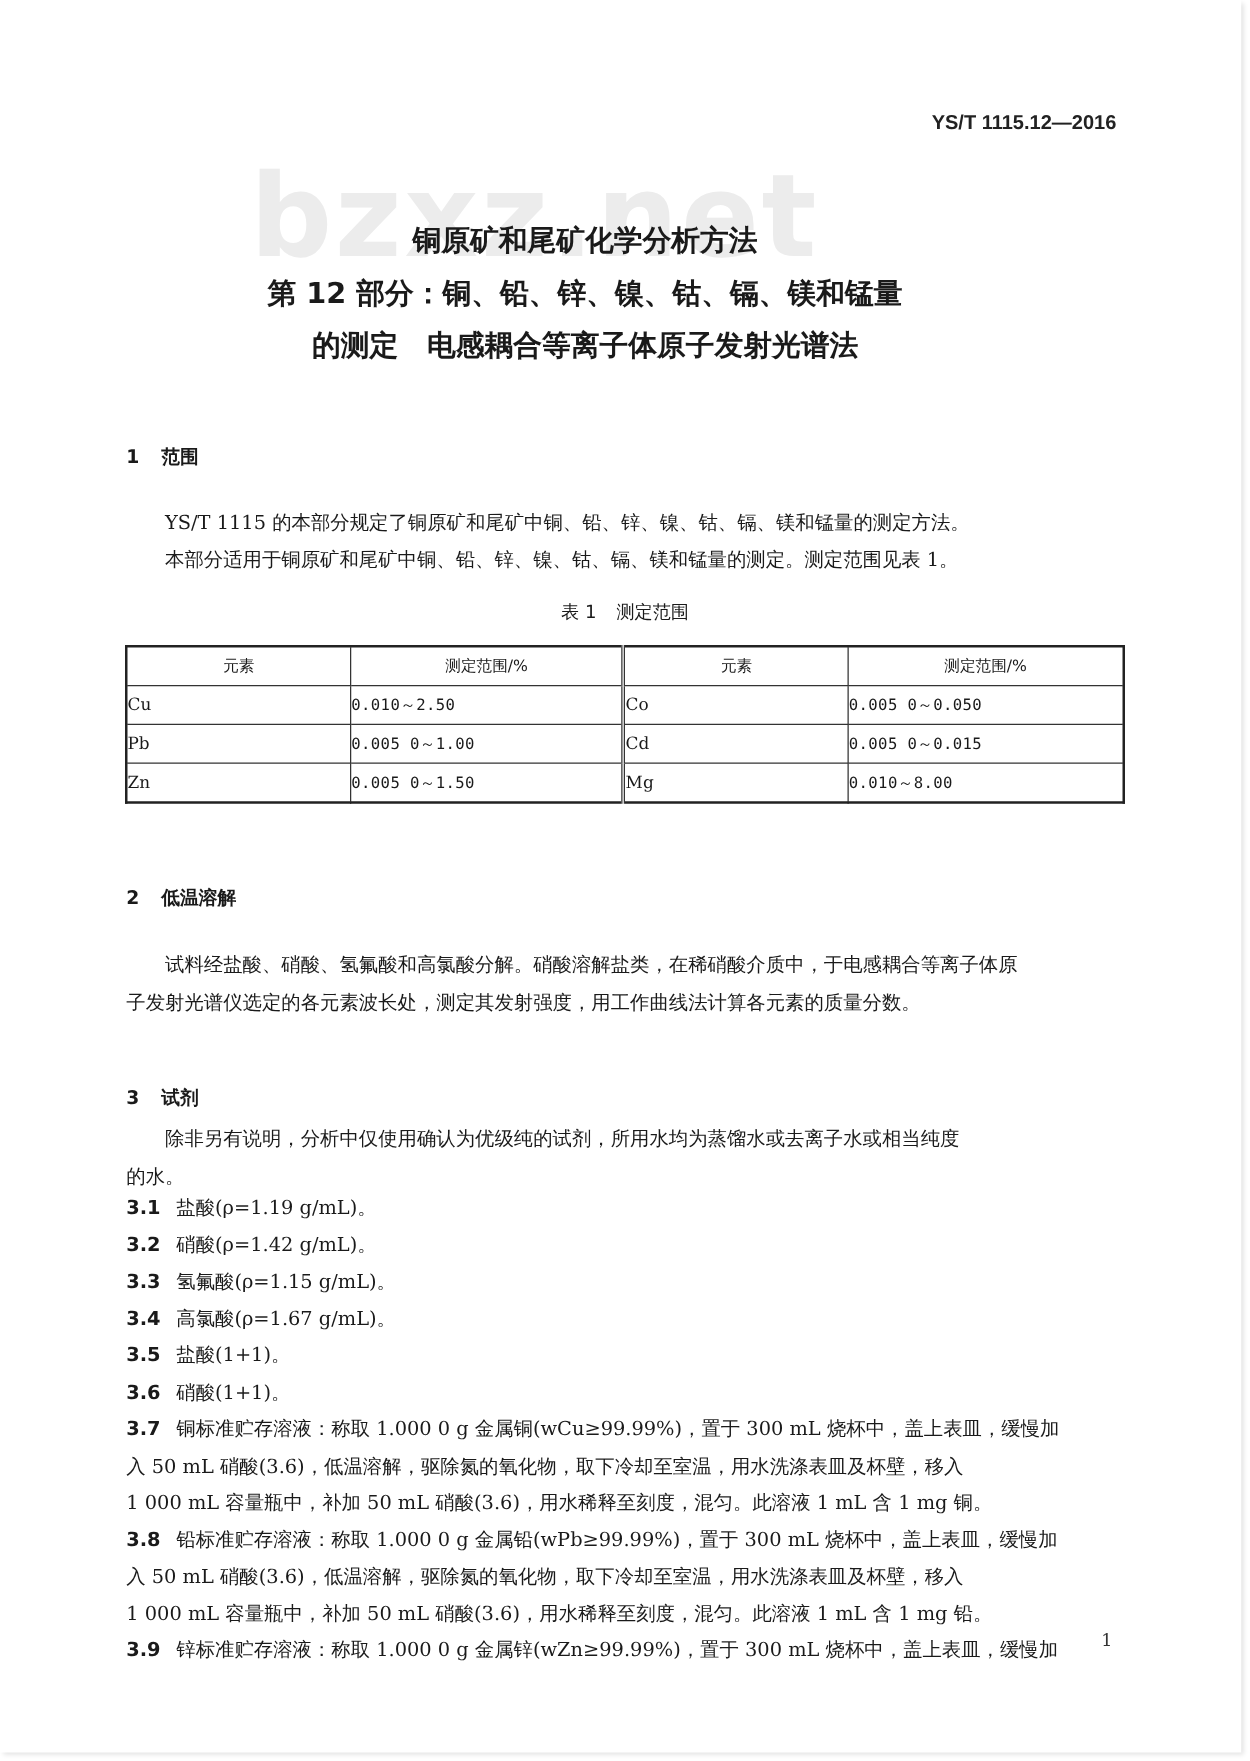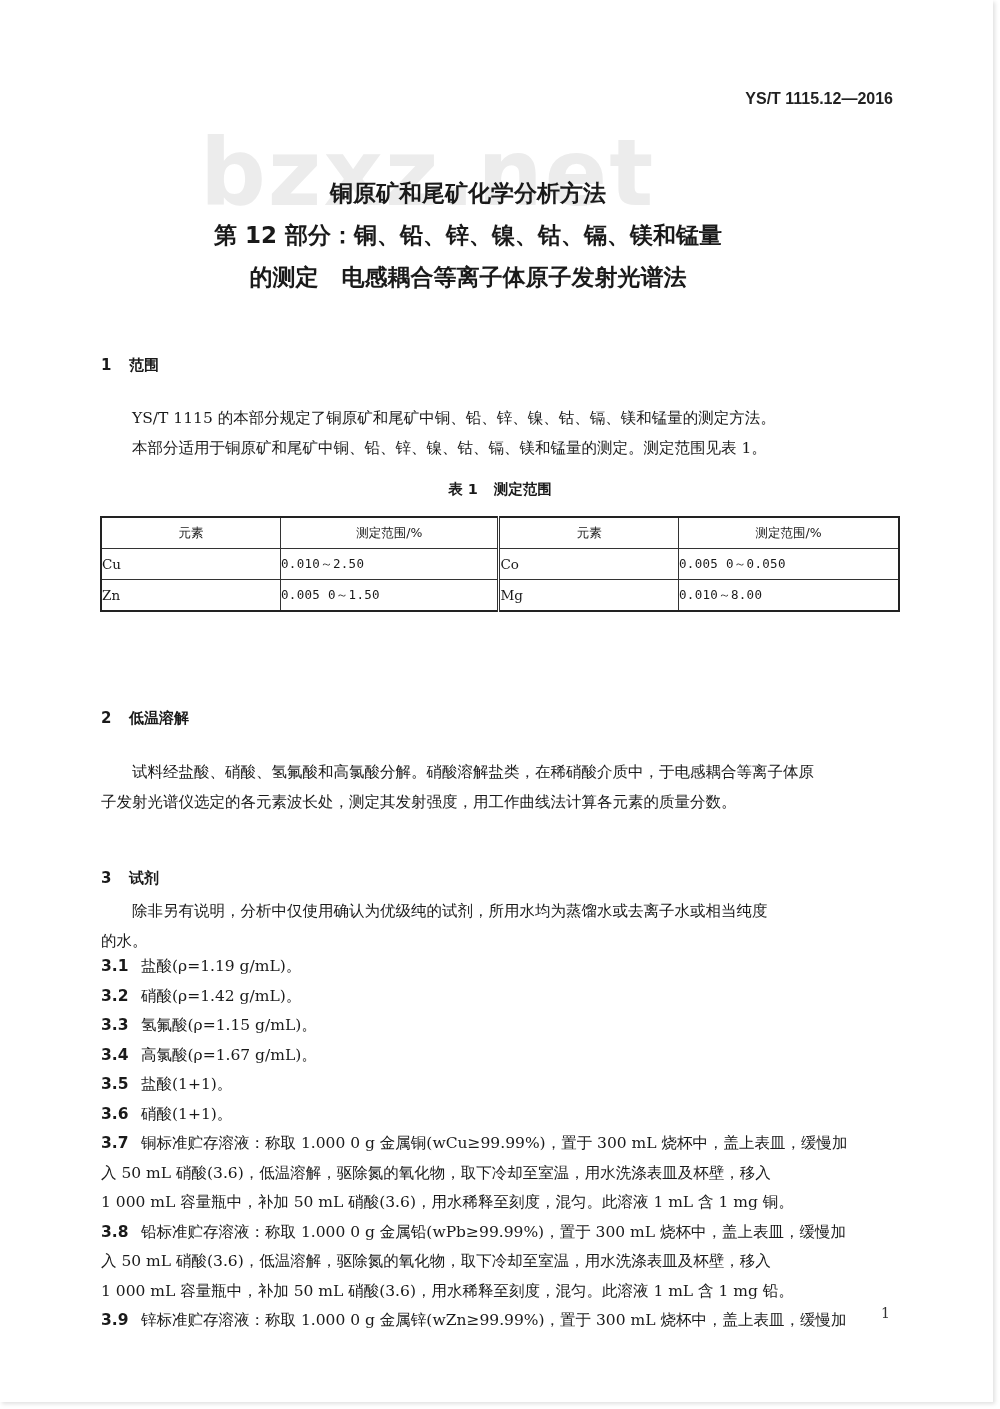--- a/index.html
+++ b/index.html
@@ -79,21 +79,21 @@
     }
     .para p { margin: 0; }
     .indent { text-indent: 31px; }
     .table-caption {
       position: absolute;
       left: 0;
       width: 1000px;
       top: 480px;
       text-align: center;
       font-family: "DejaVu Sans", "Liberation Sans", sans-serif;
-      font-weight: bold;
+      font-weight: normal;
       font-size: 14.5px;
       color: #1a1a1a;
     }
     .table-caption .gap { display: inline-block; width: 16px; }
     table.range {
       position: absolute;
       left: 100px;
       top: 516px;
       width: 800px;
       border-collapse: collapse;
@@ -181,20 +181,26 @@
       <th>元素</th>
       <th>测定范围/%</th>
     </tr>
     <tr>
       <td>Cu</td>
       <td class="val mid">0.010～2.50</td>
       <td>Co</td>
       <td class="val">0.005 0～0.050</td>
     </tr>
     <tr>
+      <td>Pb</td>
+      <td class="val mid">0.005 0～1.00</td>
+      <td>Cd</td>
+      <td class="val">0.005 0～0.015</td>
+    </tr>
+    <tr>
       <td>Zn</td>
       <td class="val mid">0.005 0～1.50</td>
       <td>Mg</td>
       <td class="val">0.010～8.00</td>
     </tr>
   </tbody>
     </table>
 
   <div class="section-heading" style="top:709px;">
     <span class="num">2</span><span>低温溶解</span>

